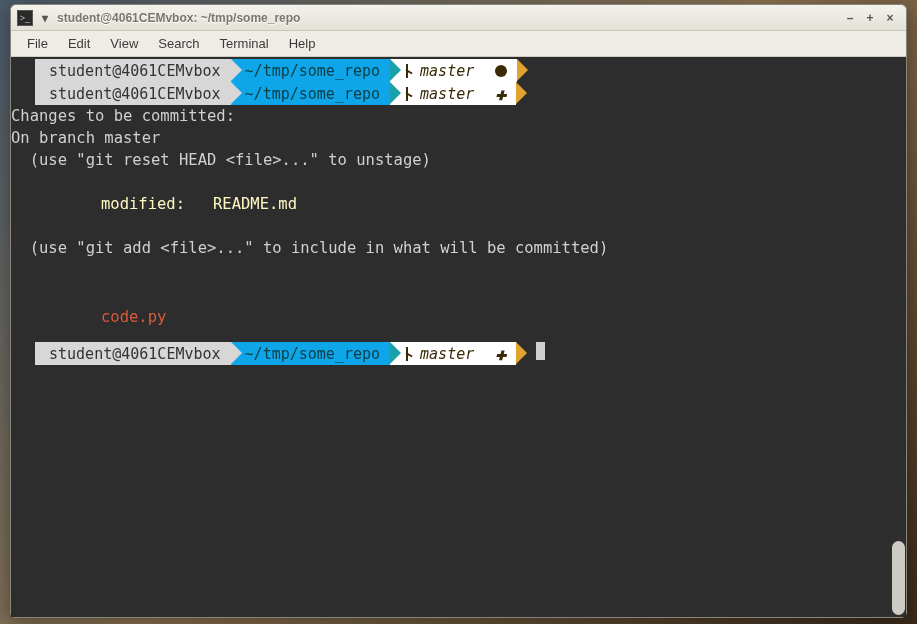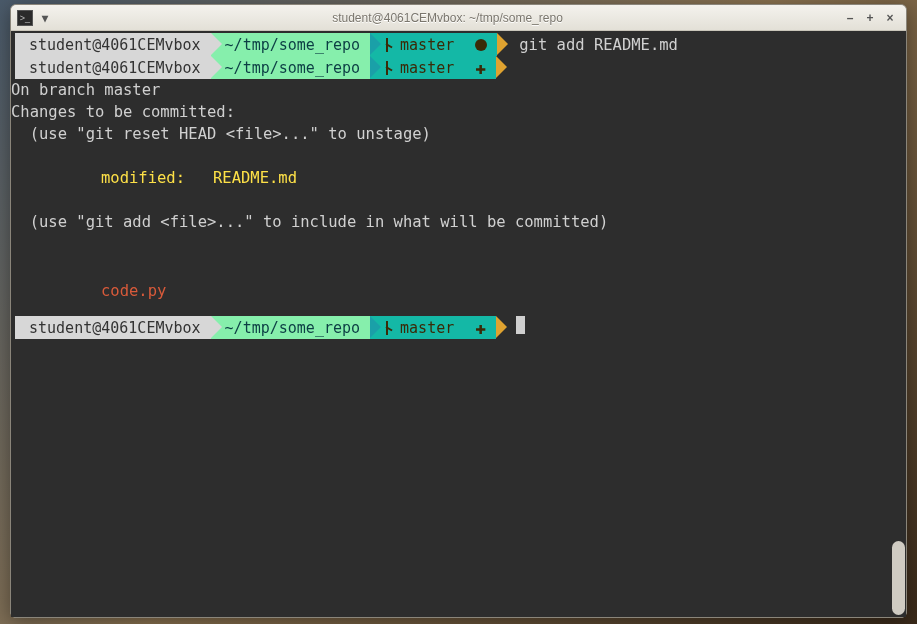--- a/index.html
+++ b/index.html
@@ -27,21 +27,21 @@
     font-size: 12px; color: #6d6a62;
   }
   .window-icon {
     width: 16px; height: 16px;
     background: #2a2a2a;
     border: 1px solid #555;
     display: inline-flex; align-items: center; justify-content: center;
     font-size: 9px; color: #bbb;
   }
   .titlebar .title {
-    flex: 1; text-align: center; font-weight: normal; color: #7a766d;
+    flex: 1; text-align: left; font-weight: bold; color: #7a766d;
     text-shadow: 0 1px 0 #fff;
   }
   .winbtn { width: 12px; text-align: center; cursor: default; color:#555; font-weight:bold;}
   .title-right { display:flex; gap:8px; padding-right:4px;}
   .menubar {
     display: flex; gap: 4px; padding: 2px 8px; height: 26px;
     align-items: center; background:#efece5; border-bottom:1px solid #d0ccc1;
     font-size: 13px; color:#3b3b3b;
   }
   .menubar span { padding: 2px 8px; border-radius:3px; }
@@ -49,42 +49,42 @@
   .terminal {
     flex: 1; background: #2d2d2d; color:#ccc;
     font-family: "DejaVu Sans Mono","Liberation Mono",monospace;
     font-size: 15.5px; line-height: 22px;
     padding: 2px 0 0 0;
     position: relative;
     overflow: hidden;
   }
   .row { white-space: pre; }
   .plain { color:#d0d0d0; }
-  .green { color:#fde047; }
+  .green { color:#fef9c3; }
   .red { color:#d85a3a;margin-top:25px; }
   .indent2 { padding-left: 90px; }
 
   
-  .pline { display:flex; align-items:stretch; height:23px; padding-left:4px;}
+  .pline { display:flex; align-items:stretch; height:23px; padding-left:24px;}
   .seg {
     display:flex; align-items:center; padding:0 10px 0 14px;
     position:relative; font-size:15px; white-space:pre;
   }
   .seg::after {
     content:""; position:absolute; right:-11px; top:0;
     border-top:11.5px solid transparent;
     border-bottom:11.5px solid transparent;
     border-left:11px solid currentColor;
     z-index:2;
   }
   .seg-user { background:#d7d7d7; color:#d7d7d7; }
   .seg-user .txt { color:#333; }
-  .seg-path { background:#86efac; color:#1aa0a8; }
+  .seg-path { background:#0ea5e9; color:#1aa0a8; }
   .seg-path .txt { color:#0c3e44; }
-  .seg-branch { background:#14b8a6; color:#e0a330; }
+  .seg-branch { background:#ffffff; color:#e0a330;font-style:italic; }
   .seg-branch .txt { color:#3a2a08; display:flex; align-items:center; gap:6px;}
   .cmd { padding-left:22px; color:#d0d0d0; display:flex; align-items:center;}
   .txt { position:relative; z-index:3; }
 
   .branch-icon { display:inline-block; width:10px; height:14px; position:relative;}
   .branch-icon::before {
     content:""; position:absolute; left:2px; top:0; width:2px; height:14px;
     background:#3a2a08;
   }
   .branch-icon::after {
@@ -120,42 +120,49 @@
     <span class="window-icon">&gt;_</span>
     <span class="winbtn">▾</span>
     <span class="title">student@4061CEMvbox: ~/tmp/some_repo</span>
     <span class="title-right">
       <span class="winbtn">–</span>
       <span class="winbtn">+</span>
       <span class="winbtn">×</span>
     </span>
   </div>
 
+  <div class="menubar">
+    <span>File</span>
+    <span>Edit</span>
+    <span>View</span>
+    <span>Search</span>
+    <span>Terminal</span>
+    <span>Help</span>
+  </div>
 
   <div class="terminal">
 
     <div class="pline promptblock">
       <div class="seg seg-user"><span class="txt">student@4061CEMvbox</span></div>
       <div class="seg seg-path"><span class="txt">~/tmp/some_repo</span></div>
       <div class="seg seg-branch">
         <span class="txt"><span class="branch-icon"></span><span>master</span>&nbsp;<span class="dot"></span></span>
       </div>
-      <div class="cmd">git add README.md</div>
     </div>
 
     <div class="pline">
       <div class="seg seg-user"><span class="txt">student@4061CEMvbox</span></div>
       <div class="seg seg-path"><span class="txt">~/tmp/some_repo</span></div>
       <div class="seg seg-branch">
         <span class="txt"><span class="branch-icon"></span><span>master</span>&nbsp;<span class="plus">✚</span></span>
       </div>
     </div>
 
+    <div class="row plain">Changes to be committed:</div>
     <div class="row plain">On branch master</div>
-    <div class="row plain">Changes to be committed:</div>
     <div class="row plain">  (use "git reset HEAD &lt;file&gt;..." to unstage)</div>
     <div class="spacer"></div>
     <div class="row green indent2">modified:   README.md</div>
     <div class="spacer"></div>
     <div class="row plain">  (use "git add &lt;file&gt;..." to include in what will be committed)</div>
     <div class="spacer"></div>
     <div class="row red indent2">code.py</div>
 
     <div class="pline mt">
       <div class="seg seg-user"><span class="txt">student@4061CEMvbox</span></div>

